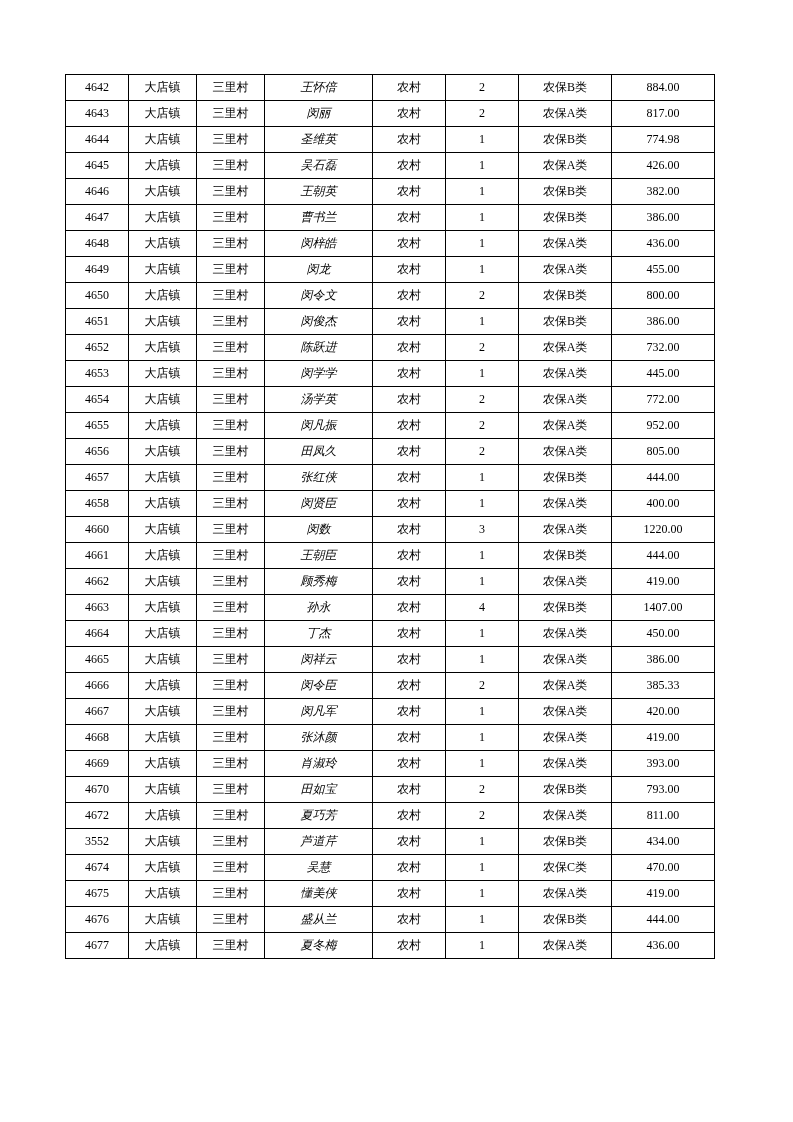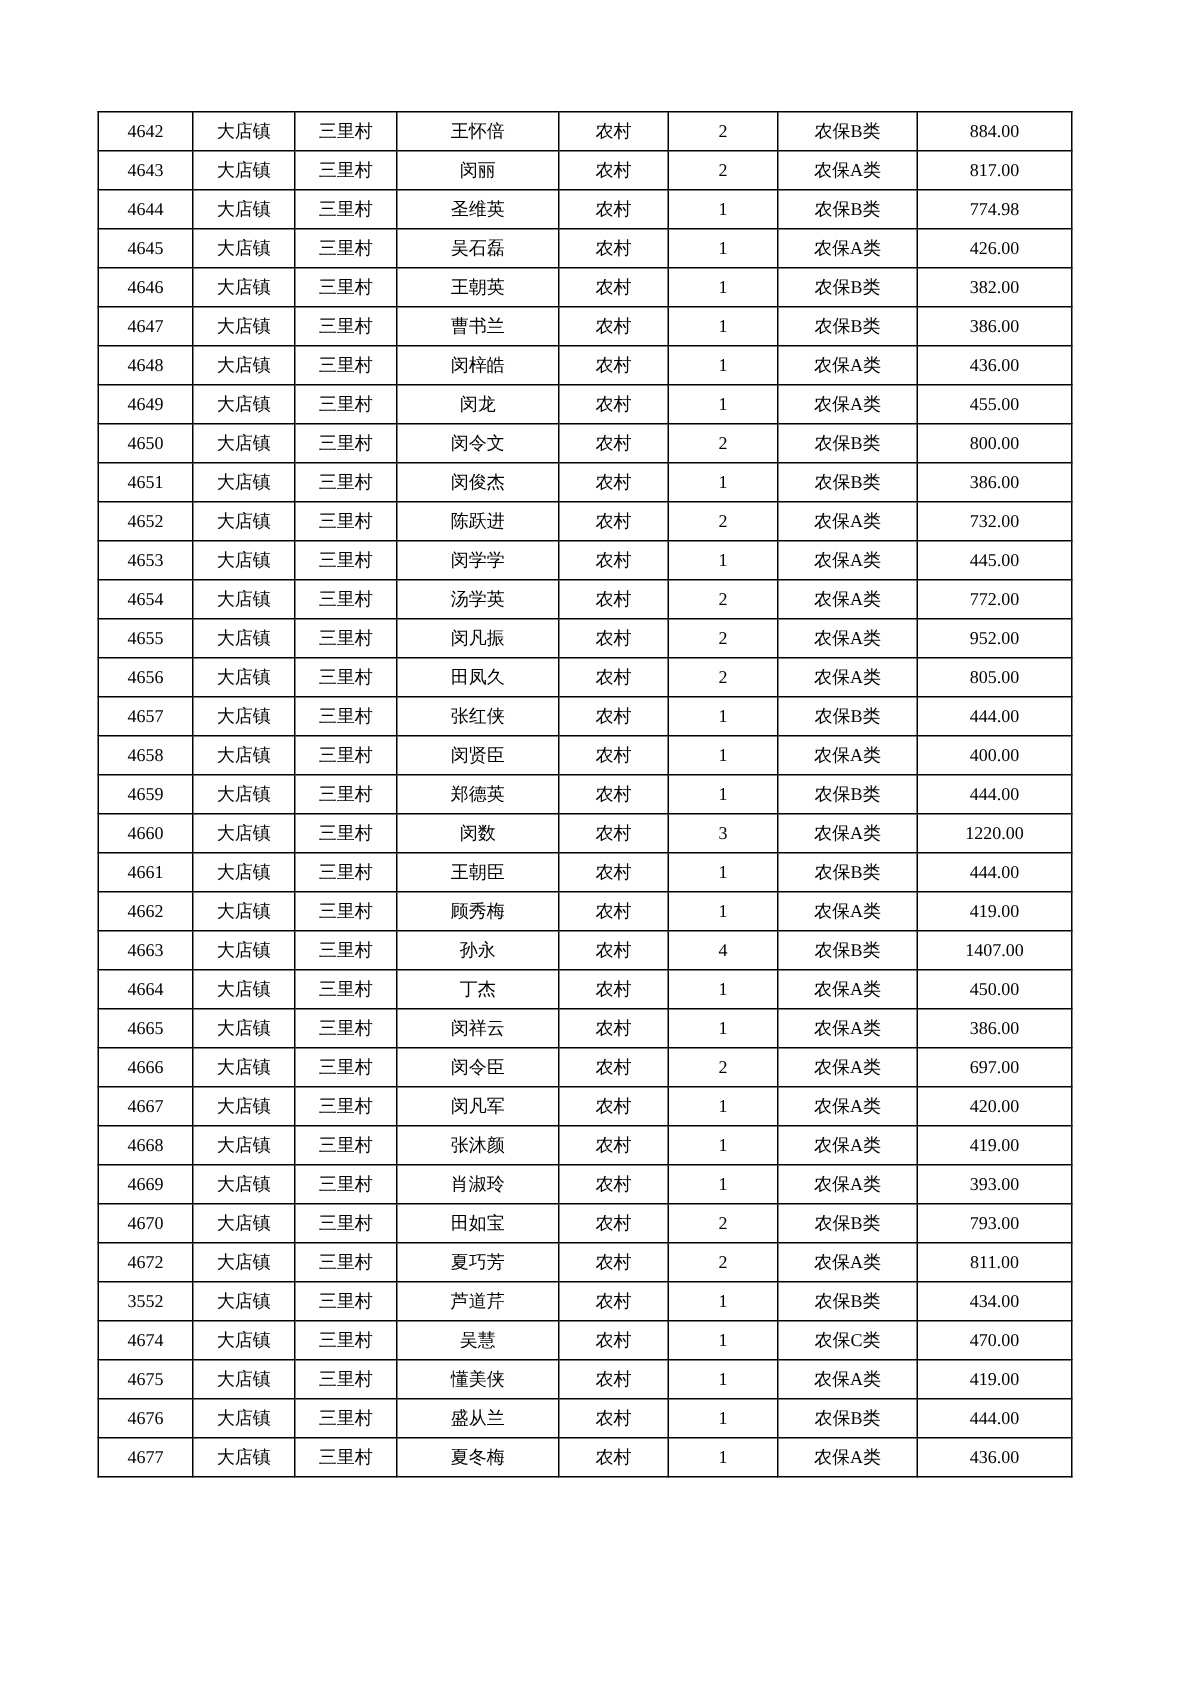--- a/index.html
+++ b/index.html
@@ -36,21 +36,21 @@
     font-size: 12px;
     text-align: center;
     vertical-align: middle;
     padding: 0 2px;
     overflow: hidden;
     white-space: nowrap;
   }
   td.col-id     { width: 58px; }
   td.col-town   { width: 63px; }
   td.col-village{ width: 63px; }
-  td.col-name   { width: 103px; }
+  td.col-name   { width: 103px; font-style: italic; }
   td.col-type   { width: 68px; font-family: Liberation Serif, serif; }
   td.col-count  { width: 68px; }
   td.col-cat    { width: 88px; }
   td.col-amount { width: 98px; }
 </style>
 </head>
 <body>
 
 <div class="page">
   <table class="roster">
@@ -219,50 +219,40 @@
           <td class="col-id">4658</td>
           <td class="col-town">大店镇</td>
           <td class="col-village">三里村</td>
           <td class="col-name">闵贤臣</td>
           <td class="col-type">农村</td>
           <td class="col-count">1</td>
           <td class="col-cat">农保A类</td>
           <td class="col-amount">400.00</td>
         </tr>
         <tr>
-          <td class="col-id">4659</td>
-          <td class="col-town">大店镇</td>
-          <td class="col-village">三里村</td>
-          <td class="col-name">郑德英</td>
+          <td class="col-id">4660</td>
+          <td class="col-town">大店镇</td>
+          <td class="col-village">三里村</td>
+          <td class="col-name">闵数</td>
+          <td class="col-type">农村</td>
+          <td class="col-count">3</td>
+          <td class="col-cat">农保A类</td>
+          <td class="col-amount">1220.00</td>
+        </tr>
+        <tr>
+          <td class="col-id">4661</td>
+          <td class="col-town">大店镇</td>
+          <td class="col-village">三里村</td>
+          <td class="col-name">王朝臣</td>
           <td class="col-type">农村</td>
           <td class="col-count">1</td>
           <td class="col-cat">农保B类</td>
           <td class="col-amount">444.00</td>
         </tr>
         <tr>
-          <td class="col-id">4660</td>
-          <td class="col-town">大店镇</td>
-          <td class="col-village">三里村</td>
-          <td class="col-name">闵数</td>
-          <td class="col-type">农村</td>
-          <td class="col-count">3</td>
-          <td class="col-cat">农保A类</td>
-          <td class="col-amount">1220.00</td>
-        </tr>
-        <tr>
-          <td class="col-id">4661</td>
-          <td class="col-town">大店镇</td>
-          <td class="col-village">三里村</td>
-          <td class="col-name">王朝臣</td>
-          <td class="col-type">农村</td>
-          <td class="col-count">1</td>
-          <td class="col-cat">农保B类</td>
-          <td class="col-amount">444.00</td>
-        </tr>
-        <tr>
           <td class="col-id">4662</td>
           <td class="col-town">大店镇</td>
           <td class="col-village">三里村</td>
           <td class="col-name">顾秀梅</td>
           <td class="col-type">农村</td>
           <td class="col-count">1</td>
           <td class="col-cat">农保A类</td>
           <td class="col-amount">419.00</td>
         </tr>
         <tr>
@@ -296,21 +286,21 @@
           <td class="col-amount">386.00</td>
         </tr>
         <tr>
           <td class="col-id">4666</td>
           <td class="col-town">大店镇</td>
           <td class="col-village">三里村</td>
           <td class="col-name">闵令臣</td>
           <td class="col-type">农村</td>
           <td class="col-count">2</td>
           <td class="col-cat">农保A类</td>
-          <td class="col-amount">697.00</td>
+          <td class="col-amount">385.33</td>
         </tr>
         <tr>
           <td class="col-id">4667</td>
           <td class="col-town">大店镇</td>
           <td class="col-village">三里村</td>
           <td class="col-name">闵凡军</td>
           <td class="col-type">农村</td>
           <td class="col-count">1</td>
           <td class="col-cat">农保A类</td>
           <td class="col-amount">420.00</td>

